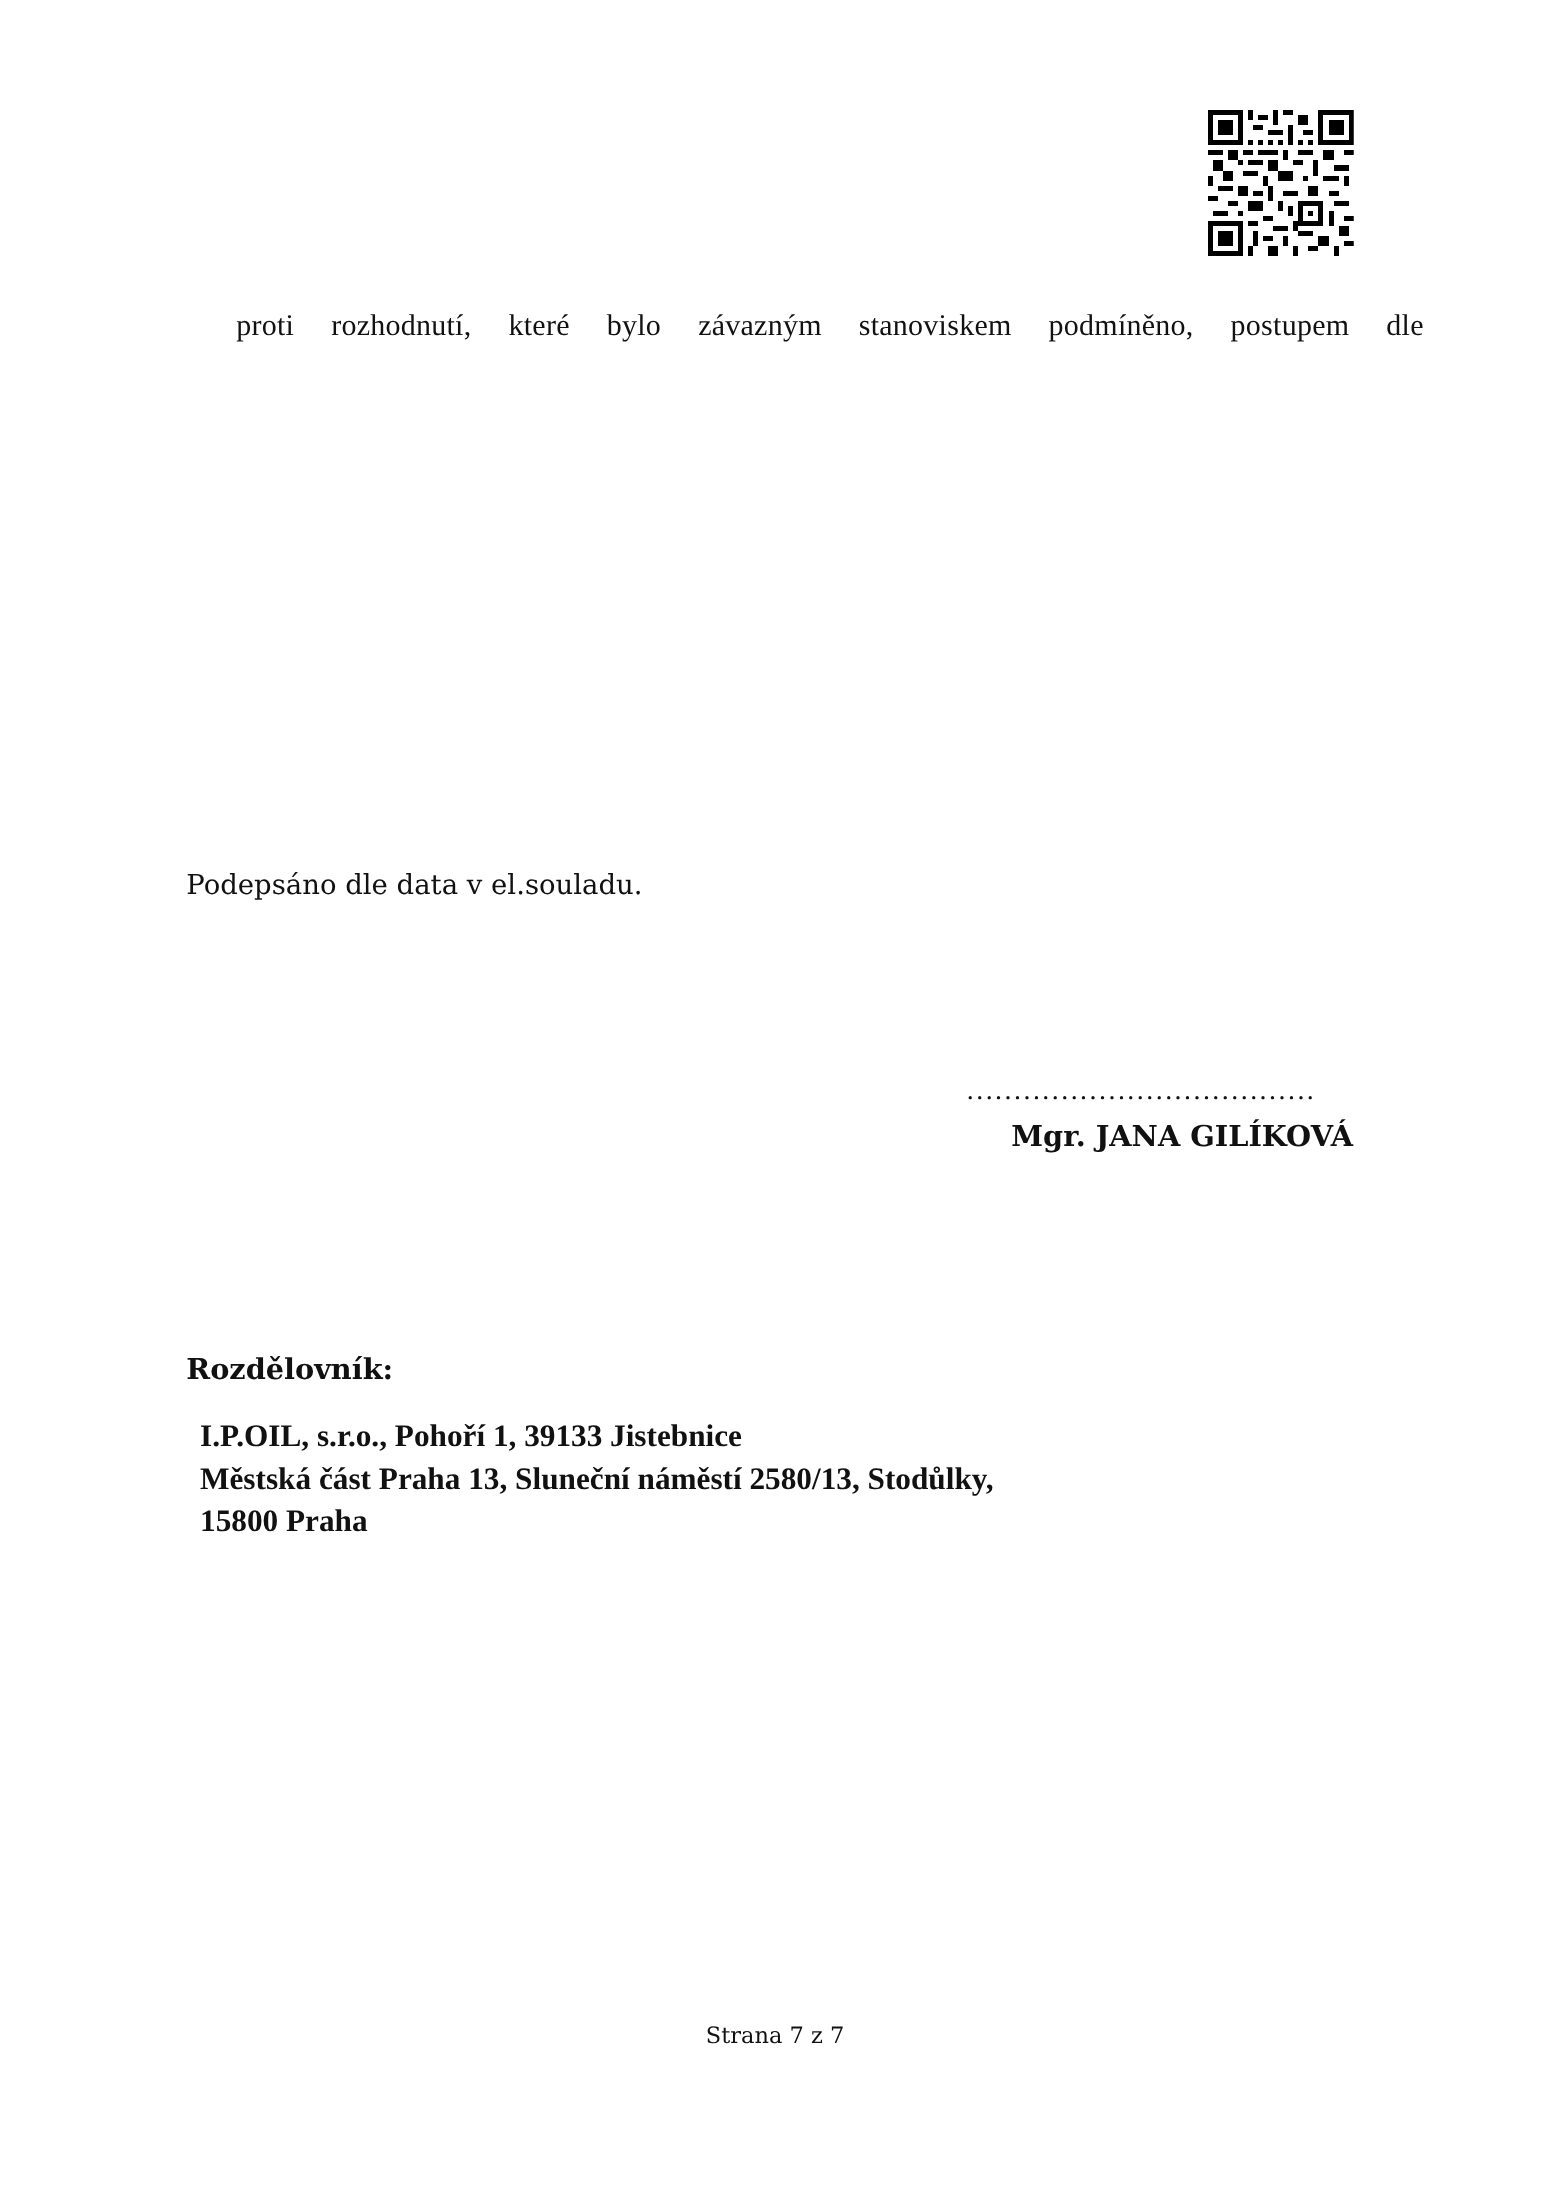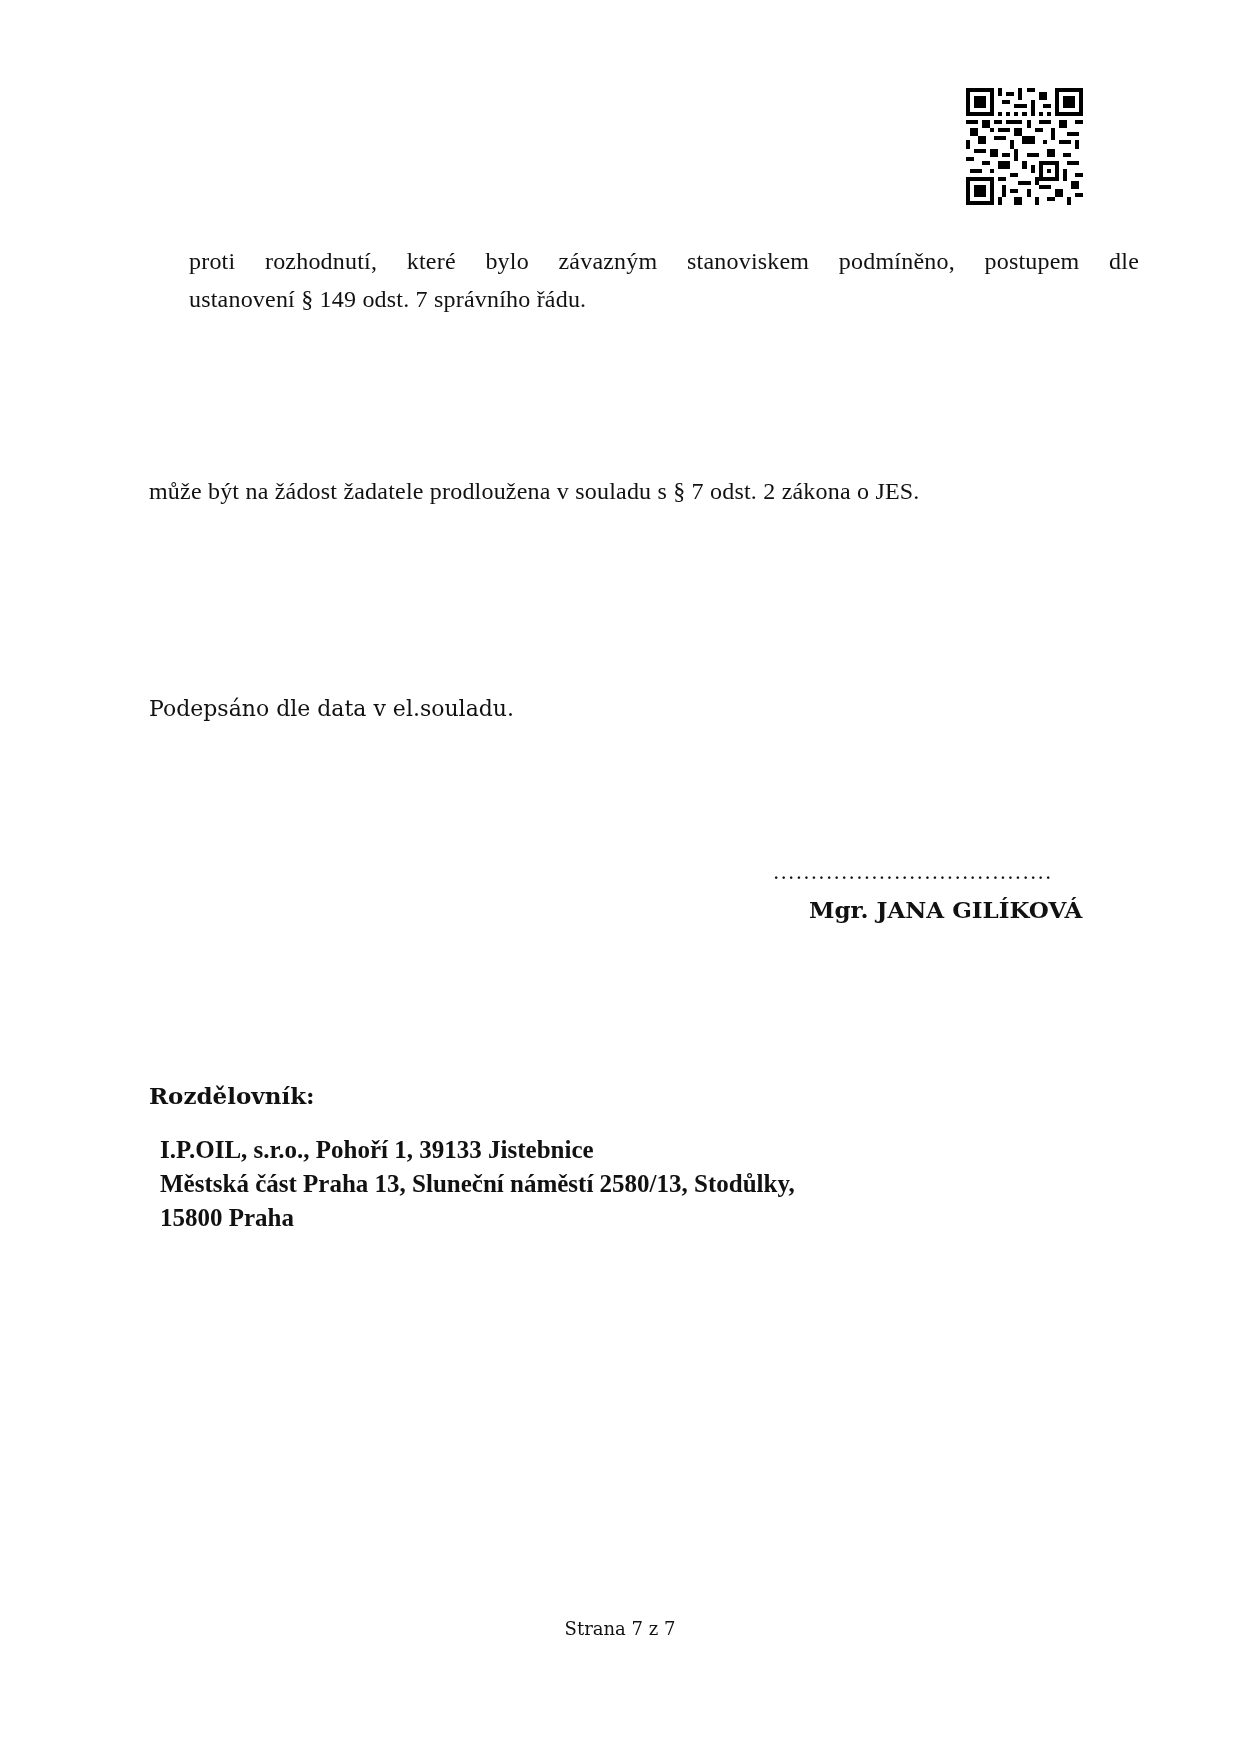--- a/index.html
+++ b/index.html
@@ -139,25 +139,23 @@
         <rect x="17" y="27" width="1" height="2"></rect>
       <rect x="20" y="27" width="2" height="1"></rect>
         <rect x="25" y="27" width="1" height="2"></rect>
         <rect x="27" y="26" width="2" height="1"></rect>
     </g>
   </svg>
 </div>
 
 <div class="para p1">
   <span class="line justify">proti rozhodnutí, které bylo závazným stanoviskem podmíněno, postupem dle</span>
-  <span class="line">ustanovení § 149 odst. 7 správního řádu.</span>
 </div>
 
 <div class="para p2">
-  <span class="line">může být na žádost žadatele prodloužena v souladu s § 7 odst. 2 zákona o JES.</span>
 </div>
 
 <div class="para p3">
   <span class="line">Podepsáno dle data v el.souladu.</span>
 </div>
 
 <div class="sig-dots">........................................</div>
 <div class="sig-name">Mgr. JANA GILÍKOVÁ</div>
 
 <div class="dist-heading">Rozdělovník:</div>

